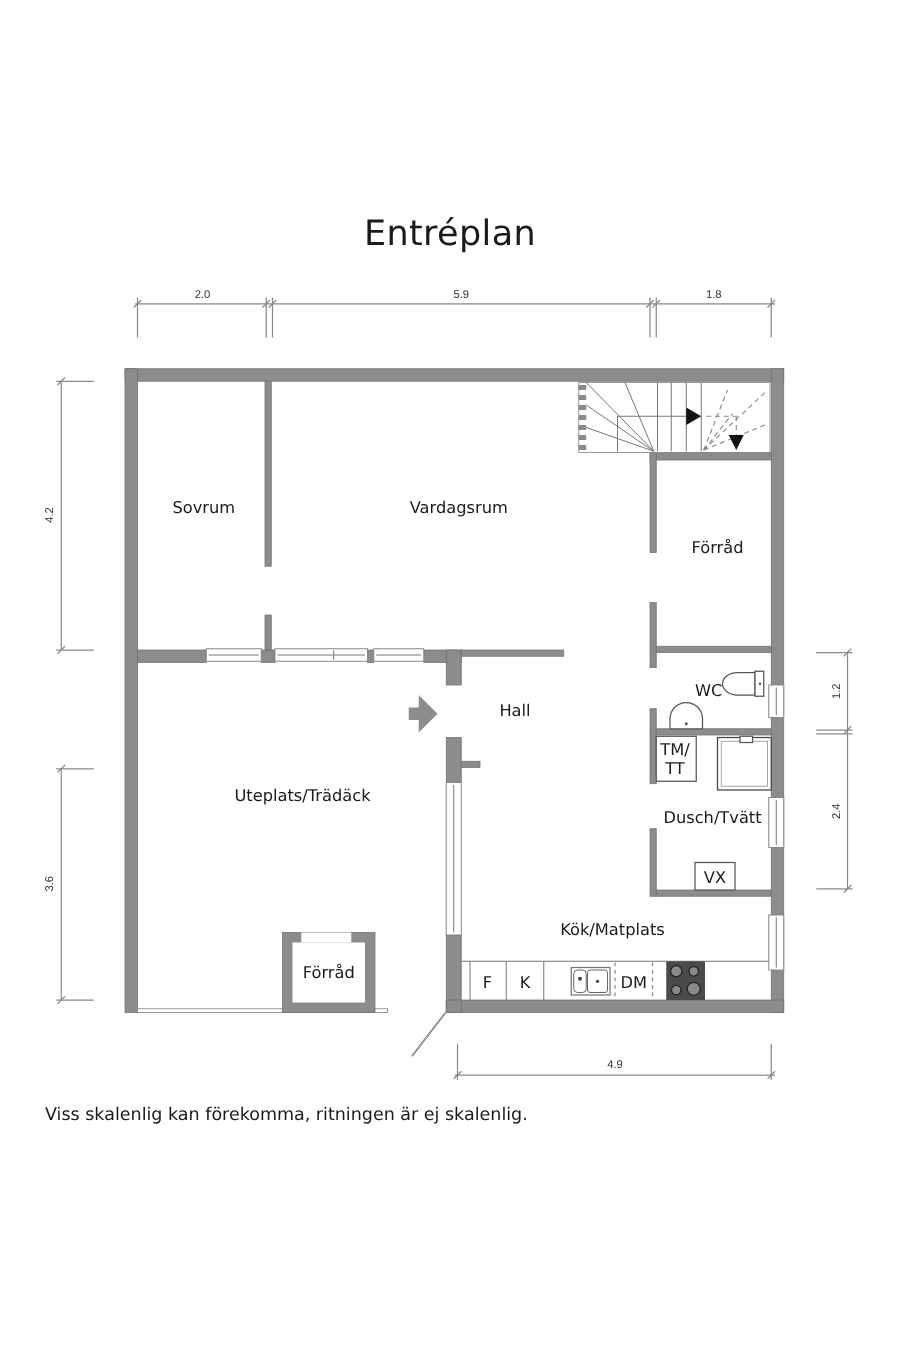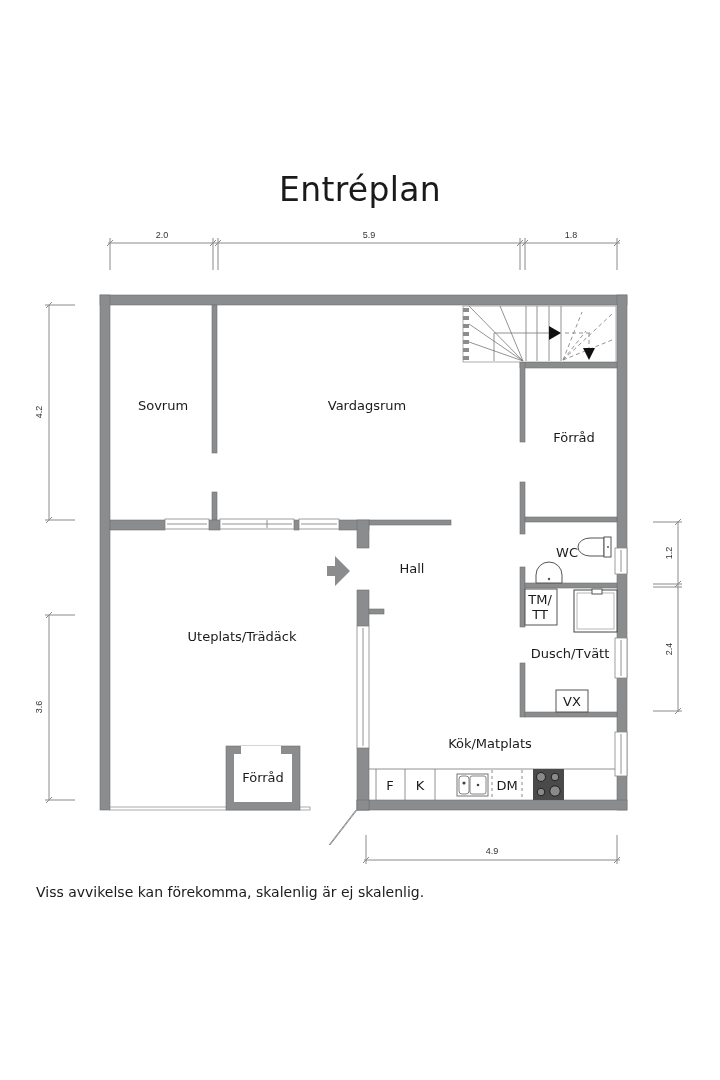--- a/index.html
+++ b/index.html
@@ -1,17 +1,17 @@
 <!DOCTYPE html>
 <html><head>
 <meta charset="utf-8">
 <style>
   html, body { margin: 0; padding: 0; background: #ffffff; }
   body { width: 720px; height: 1080px; position: relative; overflow: hidden; font-family: "DejaVu Sans", sans-serif; }
-  .title { position: absolute; left: 0; width: 720px; top: 170px; text-align: center; font-size: 33px; color: #1a1a1a; font-family: "DejaVu Sans", sans-serif; letter-spacing: 0.3px; }
+  .title { position: absolute; left: 0; width: 720px; top: 170px; text-align: center; font-size: 28px; color: #1a1a1a; font-family: "DejaVu Sans", sans-serif; letter-spacing: 0.3px; }
   .note { position: absolute; left: 36px; top: 884px; font-size: 14px; color: #1a1a1a; font-family: "DejaVu Sans", sans-serif; }
   svg.plan { position: absolute; left: 0; top: 0; }
   .room-label { font-family: "DejaVu Sans", sans-serif; font-size: 13px; fill: #1a1a1a; }
   .dim-label { font-family: "Liberation Sans", sans-serif; font-size: 9px; fill: #333; }
   .wall { fill: #8a8c8d; stroke: #6e7070; stroke-width: 0.6; }
   .dim { stroke: #8a8a8a; stroke-width: 1; fill: none; }
   .thin { stroke: #777; stroke-width: 0.8; fill: none; }
   .win { fill: #ffffff; stroke: #888; stroke-width: 0.8; }
   .fixt { fill: #ffffff; stroke: #555; stroke-width: 1; }
 </style>
@@ -243,13 +243,13 @@
   <text class="room-label" x="367" y="410" text-anchor="middle">Vardagsrum</text>
   <text class="room-label" x="574" y="442" text-anchor="middle">Förråd</text>
   <text class="room-label" x="412" y="573" text-anchor="middle">Hall</text>
   <text class="room-label" x="567" y="557" text-anchor="middle">WC</text>
   <text class="room-label" x="570" y="658" text-anchor="middle">Dusch/Tvätt</text>
   <text class="room-label" x="242" y="641" text-anchor="middle">Uteplats/Trädäck</text>
   <text class="room-label" x="263" y="782" text-anchor="middle">Förråd</text>
   <text class="room-label" x="490" y="748" text-anchor="middle">Kök/Matplats</text>
 </svg>
 
-<div class="note">Viss avvikelse kan förekomma, skalenlig är ej skalenlig.</div>
+<div class="note">Viss skalenlig kan förekomma, ritningen är ej skalenlig.</div>
 
 </body></html>

